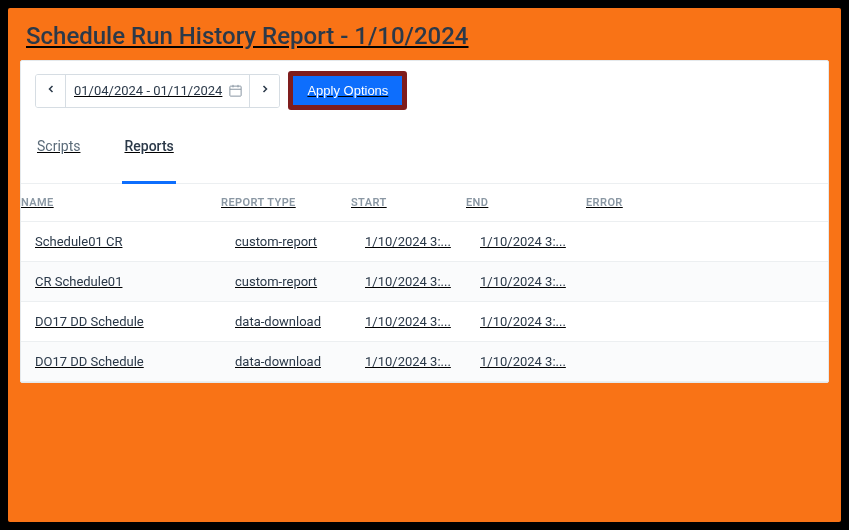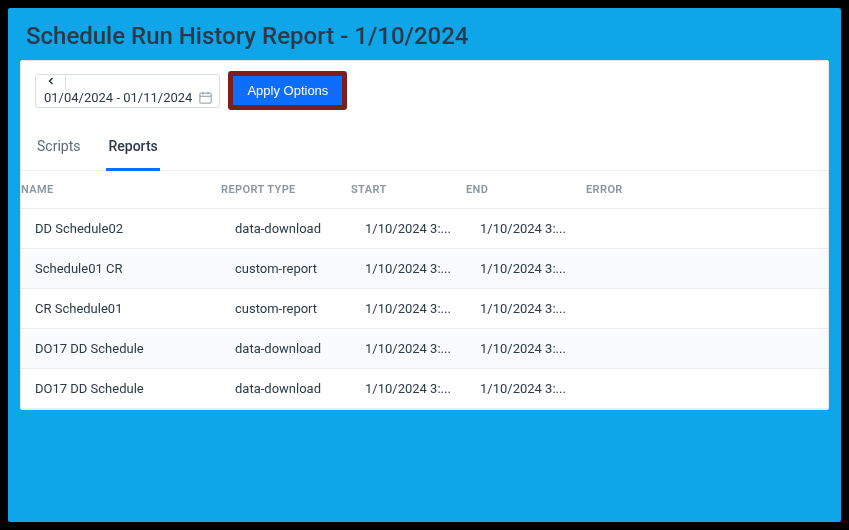--- a/index.html
+++ b/index.html
@@ -5,25 +5,26 @@
   * { box-sizing: border-box; margin: 0; padding: 0; }
   body {
     font-family: -apple-system, BlinkMacSystemFont, "Segoe UI", Roboto, Arial, sans-serif;
     background: #000;
     padding: 8px;
     width: 849px;
     height: 530px;
     overflow: hidden;
   }
   .outer {
-    background: #0ea5e9;
+    background: #f97316;
     border-radius: 2px;
     height: 100%;
     position: relative;
     overflow: hidden;
+    text-decoration: underline;
   }
   .page-title {
     font-size: 24px;
     font-weight: 500;
     color: #2b3949;
     padding: 14px 18px 10px 18px;
   }
   .panel {
     background: #fff;
     margin: 0 12px 0 12px;
@@ -37,21 +38,20 @@
     gap: 8px;
   }
   .input-group {
     display: flex;
     align-items: stretch;
     border: 1px solid #d6dde3;
     border-radius: 3px;
     overflow: hidden;
     background: #fff;
     height: 34px;
-    flex-direction: column;
   }
   .btn-nav {
     width: 30px;
     background: #fff;
     border: none;
     cursor: pointer;
     display: flex;
     align-items: center;
     justify-content: center;
     color: #2b3949;
@@ -82,31 +82,32 @@
     padding: 7px 14px;
     cursor: pointer;
   }
   .tabs {
     display: flex;
     padding: 14px 14px 0 14px;
     gap: 24px;
     border-bottom: 1px solid #eceff1;
   }
   .tab {
-    padding: 8px 2px 14px 2px;
+    padding: 8px 2px 27px 2px;
     font-size: 14px;
     color: #5b6b79;
     cursor: pointer;
     border-bottom: 3px solid transparent;
     margin-bottom: -1px;
   }
   .tab.active {
     color: #2b3949;
     font-weight: 500;
     border-bottom-color: #0d6efd;
+    margin-left: 16px;
   }
   .table {
     width: 100%;
     border-collapse: collapse;
   }
   .table th {
     text-align: left;
     font-size: 11px;
     font-weight: 600;
     letter-spacing: 0.4px;
@@ -187,27 +188,20 @@
         <tr>
           <th class="col-name">NAME</th>
           <th class="col-type">REPORT TYPE</th>
           <th class="col-start">START</th>
           <th class="col-end">END</th>
           <th class="col-error">ERROR</th>
         </tr>
       </thead>
       <tbody id="rows-body">
           <tr>
-            <td class="col-name">DD Schedule02</td>
-            <td class="col-type">data-download</td>
-            <td class="col-start">1/10/2024 3:...</td>
-            <td class="col-end">1/10/2024 3:...</td>
-            <td class="col-error"></td>
-          </tr>
-          <tr>
             <td class="col-name">Schedule01 CR</td>
             <td class="col-type">custom-report</td>
             <td class="col-start">1/10/2024 3:...</td>
             <td class="col-end">1/10/2024 3:...</td>
             <td class="col-error"></td>
           </tr>
           <tr>
             <td class="col-name">CR Schedule01</td>
             <td class="col-type">custom-report</td>
             <td class="col-start">1/10/2024 3:...</td>

